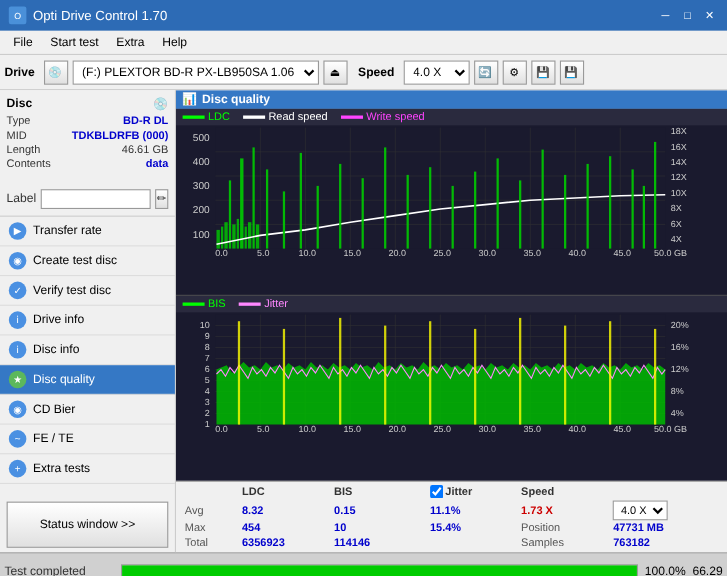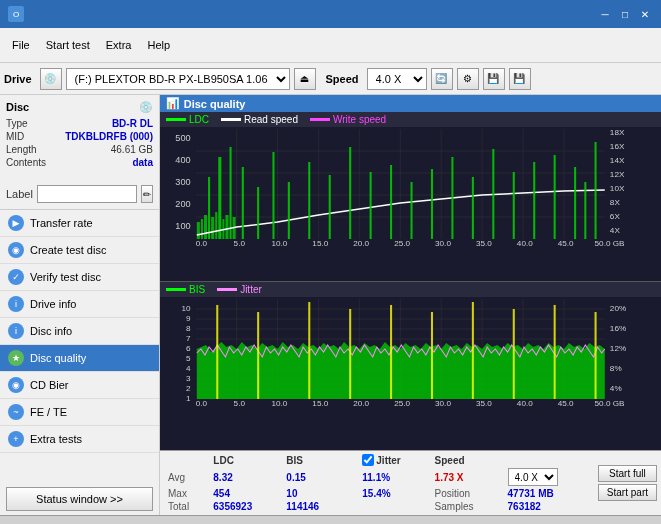--- a/index.html
+++ b/index.html
@@ -6,21 +6,21 @@
     body { font-family: 'Segoe UI', Tahoma, Geneva, Verdana, sans-serif; font-size: 11px; background: #f0f0f0; width: 661px; height: 524px; overflow: hidden; }
     
     
     .title-bar { background: #2d6bb5; color: white; display: flex; align-items: center; justify-content: space-between; padding: 4px 8px; height: 28px; }
     .title-bar-left { display: flex; align-items: center; gap: 6px; font-size: 12px; }
     .title-bar-right { display: flex; gap: 4px; }
     .title-btn { width: 16px; height: 16px; display: flex; align-items: center; justify-content: center; cursor: pointer; font-size: 10px; color: white; }
     .title-icon { width: 16px; height: 16px; background: #4a90d9; border-radius: 2px; display: flex; align-items: center; justify-content: center; font-size: 8px; color: white; }
     
     
-    .menu-bar { background: #f0f0f0; border-bottom: 1px solid #ccc; display: flex; align-items: center; padding: 2px 4px; height: 35px; }
+    .menu-bar { background: #f0f0f0; border-bottom: 1px solid #ccc; display: flex; align-items: center; padding: 2px 4px; height: 22px; }
     .menu-item { padding: 2px 8px; cursor: pointer; font-size: 11px; }
     
     
     .toolbar { background: #f0f0f0; border-bottom: 1px solid #ccc; display: flex; align-items: center; padding: 3px 4px; height: 32px; gap: 4px; }
     .toolbar-label { font-size: 11px; font-weight: bold; margin-right: 4px; }
     .toolbar-select { font-size: 11px; height: 22px; border: 1px solid #999; background: white; padding: 0 4px; min-width: 160px; }
     .toolbar-btn { height: 22px; width: 22px; border: 1px solid #999; background: linear-gradient(to bottom, #fff, #e0e0e0); cursor: pointer; display: flex; align-items: center; justify-content: center; font-size: 10px; }
     .speed-label { font-size: 11px; font-weight: bold; margin-left: 6px; margin-right: 4px; }
     .speed-select { font-size: 11px; height: 22px; border: 1px solid #999; background: white; padding: 0 4px; min-width: 60px; }
     
@@ -39,21 +39,21 @@
     .label-row { display: flex; align-items: center; gap: 4px; margin-top: 17px; }
     .label-input { height: 18px; border: 1px solid #999; background: white; width: 100px; font-size: 10px; padding: 0 2px; }
     
     
     .nav-item { display: flex; align-items: center; gap: 6px; padding: 5px 8px; cursor: pointer; font-size: 11px; border-bottom: 1px solid #ddd; }
     .nav-item.active { background: #3578c5; color: white; }
     .nav-icon { width: 16px; height: 16px; border-radius: 50%; display: flex; align-items: center; justify-content: center; font-size: 9px; }
     .nav-icon.blue { background: #4a90e2; color: white; }
     
     
-    .status-btn { margin: 4px 6px; height: 24px; background: linear-gradient(to bottom, #fff, #e0e0e0); border: 1px solid #999; cursor: pointer; font-size: 11px; }
+    .status-btn { margin: 4px 6px; height: 42px; background: linear-gradient(to bottom, #fff, #e0e0e0); border: 1px solid #999; cursor: pointer; font-size: 11px; }
     
     
     .content { flex: 1; background: #e8e8e8; display: flex; flex-direction: column; overflow: hidden; }
     .chart-header { background: #3578c5; color: white; padding: 2px 6px; font-size: 11px; font-weight: bold; display: flex; align-items: center; gap: 4px; }
     .legend-item { display: flex; align-items: center; gap: 3px; }
     
     
     .progress-bar-container { background: #d0d0d0; border-top: 1px solid #999; display: flex; align-items: center; height: 35px; padding: 2px 4px; gap: 6px; }
     .progress-bar-outer { flex: 1; height: 14px; background: #c0c0c0; border: 1px solid #999; position: relative; }
     .progress-bar-inner { height: 100%; background: #00cc00; }
@@ -74,20 +74,21 @@
     
     .right-btns { display: flex; flex-direction: column; gap: 2px; justify-content: center; }
     .action-btn { background: linear-gradient(to bottom, #fff, #ddd); border: 1px solid #999; font-size: 10px; padding: 2px 8px; cursor: pointer; white-space: nowrap; }
   </style>
 </head>
 <body>
 
 <div class="title-bar">
   <div class="title-bar-left">
     <div class="title-icon">O</div>
+    <span>Opti Drive Control 1.70</span>
   </div>
   <div class="title-bar-right">
     <div class="title-btn">─</div>
     <div class="title-btn">□</div>
     <div class="title-btn">✕</div>
   </div>
 </div>
 
 <div class="menu-bar">
   <span class="menu-item">File</span>
@@ -422,24 +423,20 @@
               <td class="val">6356923</td>
               <td class="val">114146</td>
               <td></td>
               <td></td>
               <td style="color:#555;font-size:10px;">Samples</td>
               <td style="color:#0000cc;font-weight:bold;font-size:10px;">763182</td>
             </tr>
           </tbody>
             </table>
         </div>
-        <div class="right-btns">
-          <button class="action-btn">Start full</button>
-          <button class="action-btn">Start part</button>
-        </div>
       </div>
     </div>
   </div>
 </div>
 
 <div class="progress-bar-container">
   <span class="status-text">Test completed</span>
   <div class="progress-bar-outer">
     <div class="progress-bar-inner" style="width: 100%;"></div>
   </div>

